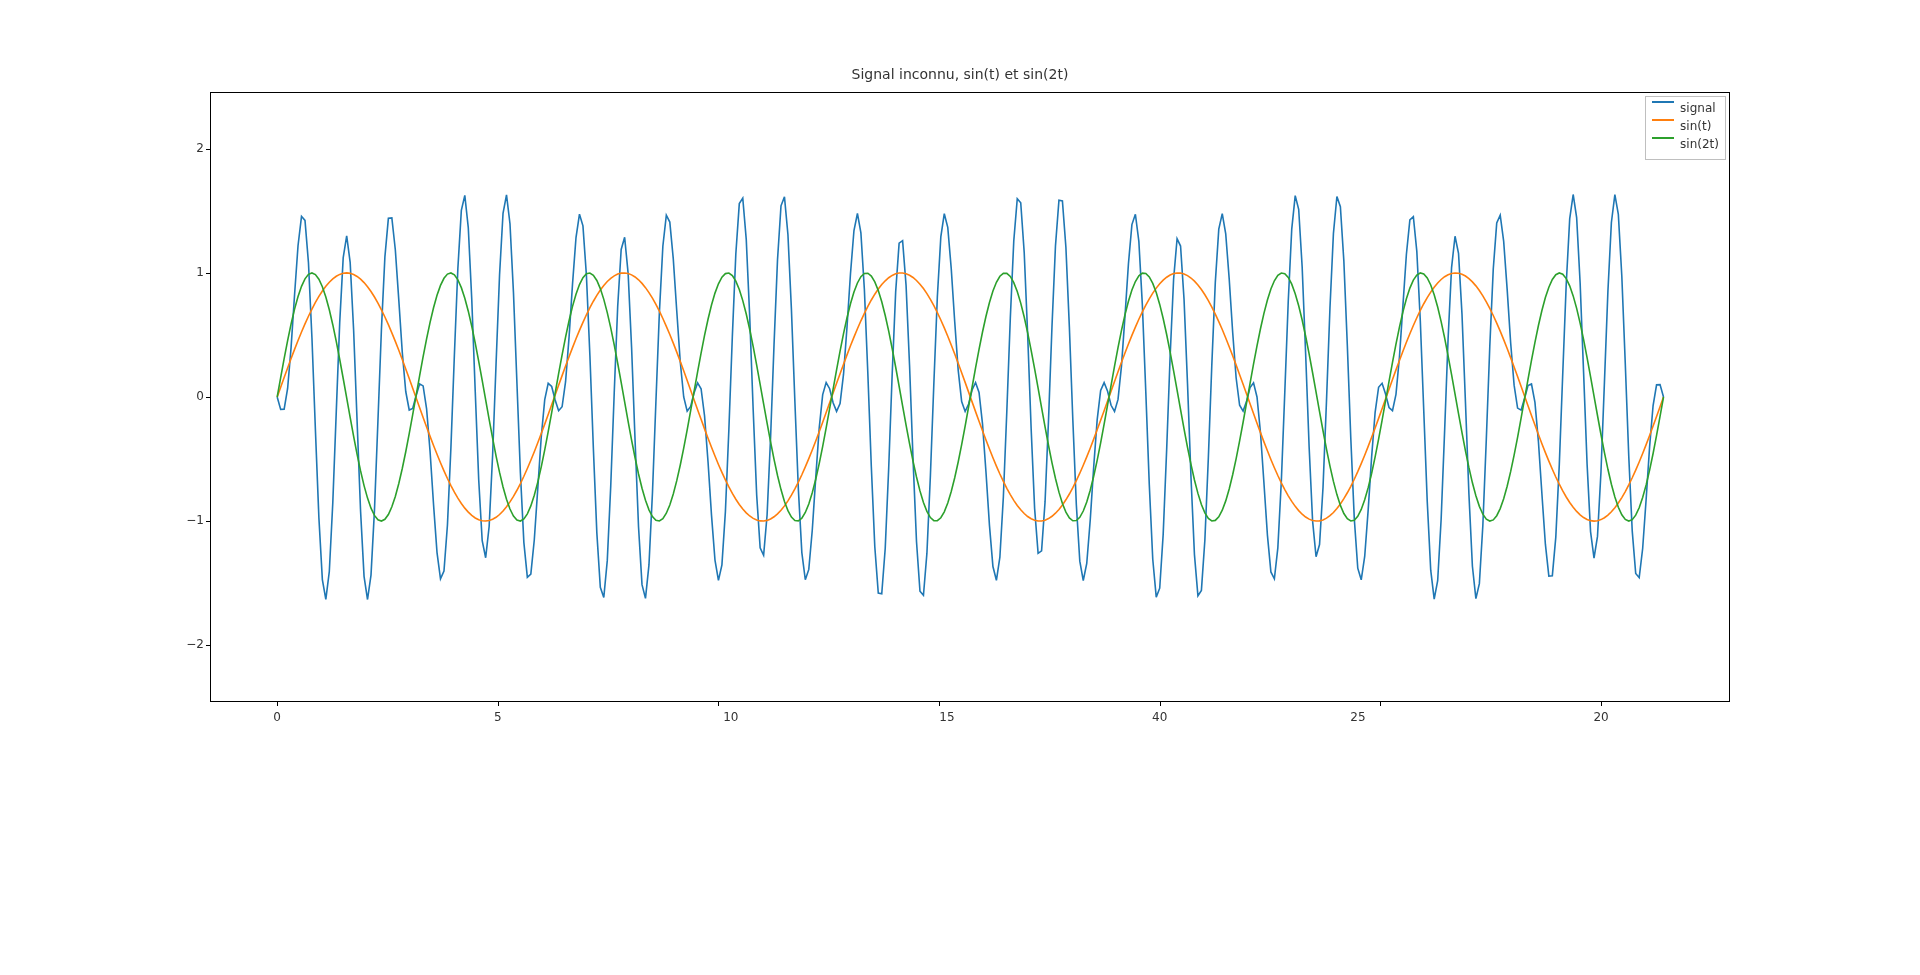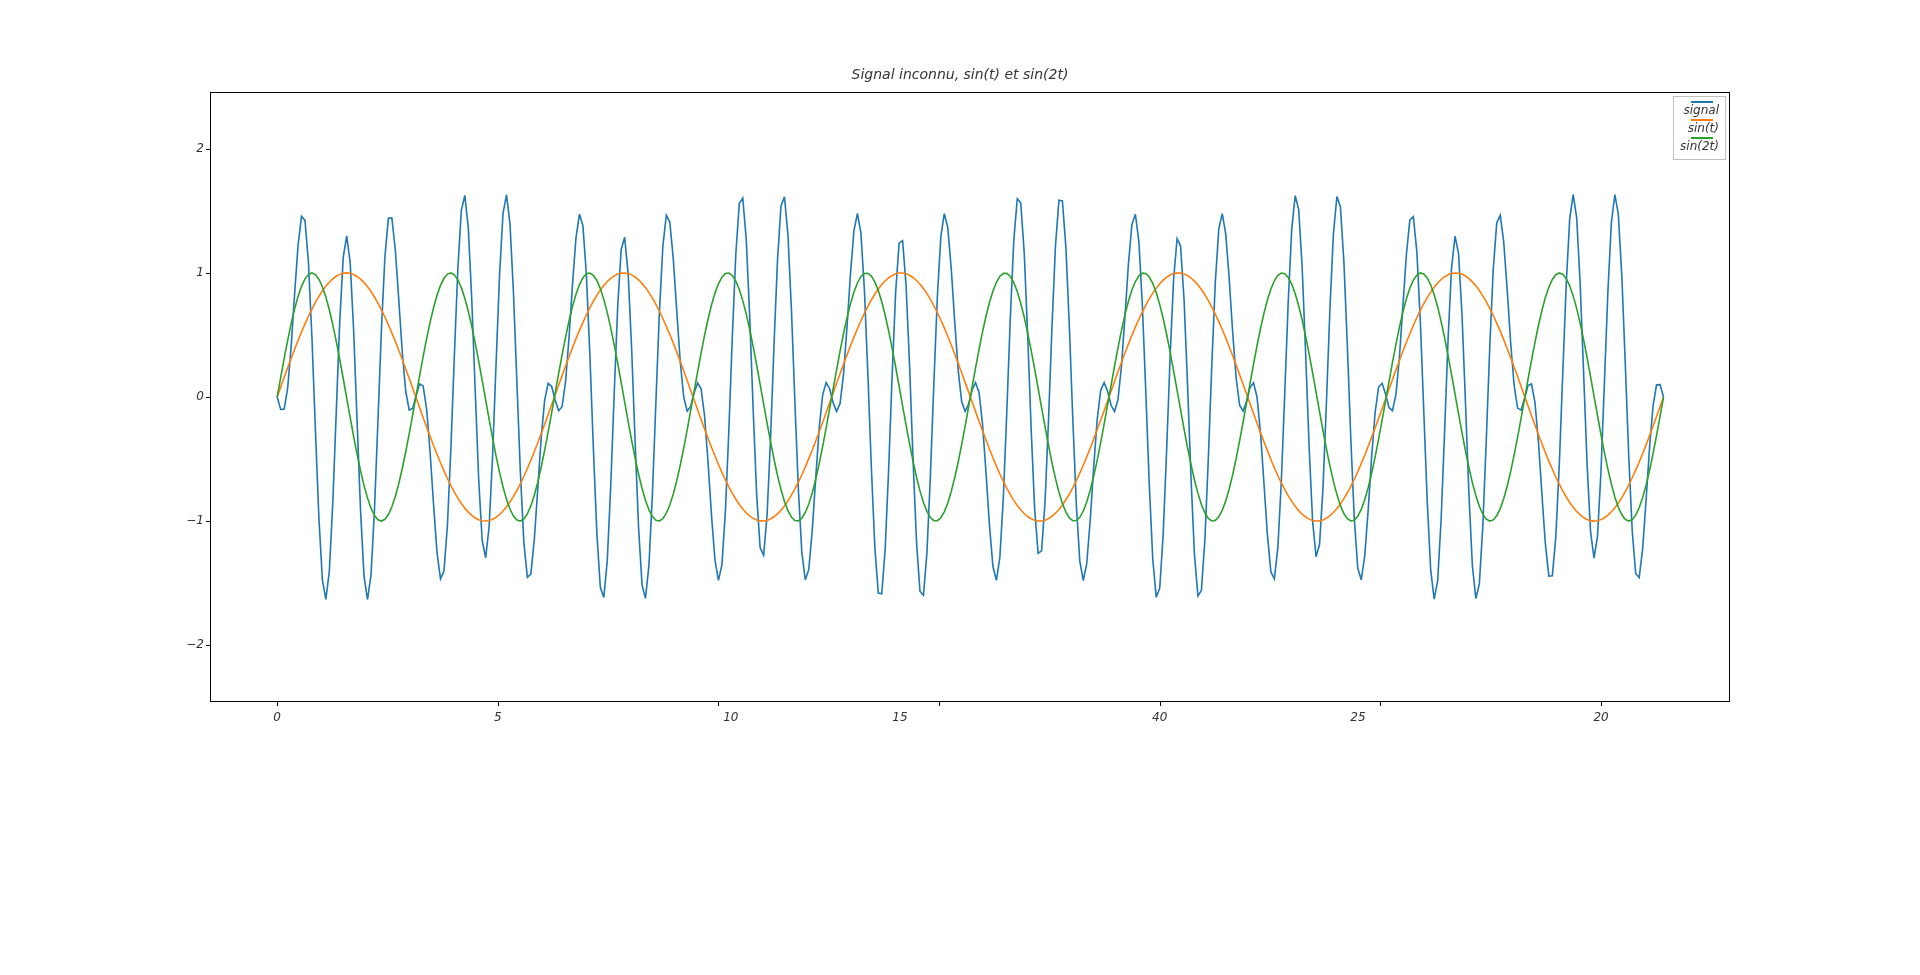--- a/index.html
+++ b/index.html
@@ -10,21 +10,20 @@
     background: #ffffff;
     font-family: "DejaVu Sans", Arial, Helvetica, sans-serif;
     font-size: 12px;
     color: #333333;
   }
   .figure {
     position: relative;
     width: 1920px;
     height: 975px;
     box-sizing: border-box;
-    font-style: italic;
   }
   .title {
     position: absolute;
     top: 66px;
     left: 0;
     width: 100%;
     text-align: center;
     font-size: 14px;
     color: #333333;
   }
@@ -64,23 +63,22 @@
     position: absolute;
     right: 194px;
     top: 96px;
     border: 1px solid #bfbfbf;
     background: #ffffff;
     padding: 4px 6px;
     font-size: 12px;
   }
   .legend-row {
     display: flex;
-    align-items: flex-end;
+    align-items: flex-start;
     height: 18px;
-    flex-direction: column;
   }
   .legend-swatch {
     width: 22px;
     height: 2px;
     margin-right: 6px;
   }
   .tick {
     position: absolute;
     background: #000000;
   }
@@ -105,21 +103,21 @@
       <div class="ytick-label" style="top: 513.082px;">−1</div>
       <div class="ytick-label" style="top: 389px;">0</div>
       <div class="ytick-label" style="top: 264.918px;">1</div>
       <div class="ytick-label" style="top: 140.837px;">2</div>
     </div>
 
   <div id="xtick-container">
       <div class="xtick-label" style="left: 277.192px;">0</div>
       <div class="xtick-label" style="left: 497.831px;">5</div>
       <div class="xtick-label" style="left: 718.471px; text-align: right;">10</div>
-      <div class="xtick-label" style="left: 900px;">15</div>
+      <div class="xtick-label" style="left: 947px;">15</div>
       <div class="xtick-label" style="left: 1159.75px;">40</div>
       <div class="xtick-label" style="left: 1358px;">25</div>
       <div class="xtick-label" style="left: 1601.03px;">20</div>
     </div>
 
   <div id="tickmark-container">
       <div class="tick" style="left: 206px; top: 645.163px; width: 4px; height: 1px;"></div>
       <div class="tick" style="left: 206px; top: 521.082px; width: 4px; height: 1px;"></div>
       <div class="tick" style="left: 206px; top: 397px; width: 4px; height: 1px;"></div>
       <div class="tick" style="left: 206px; top: 272.918px; width: 4px; height: 1px;"></div>

